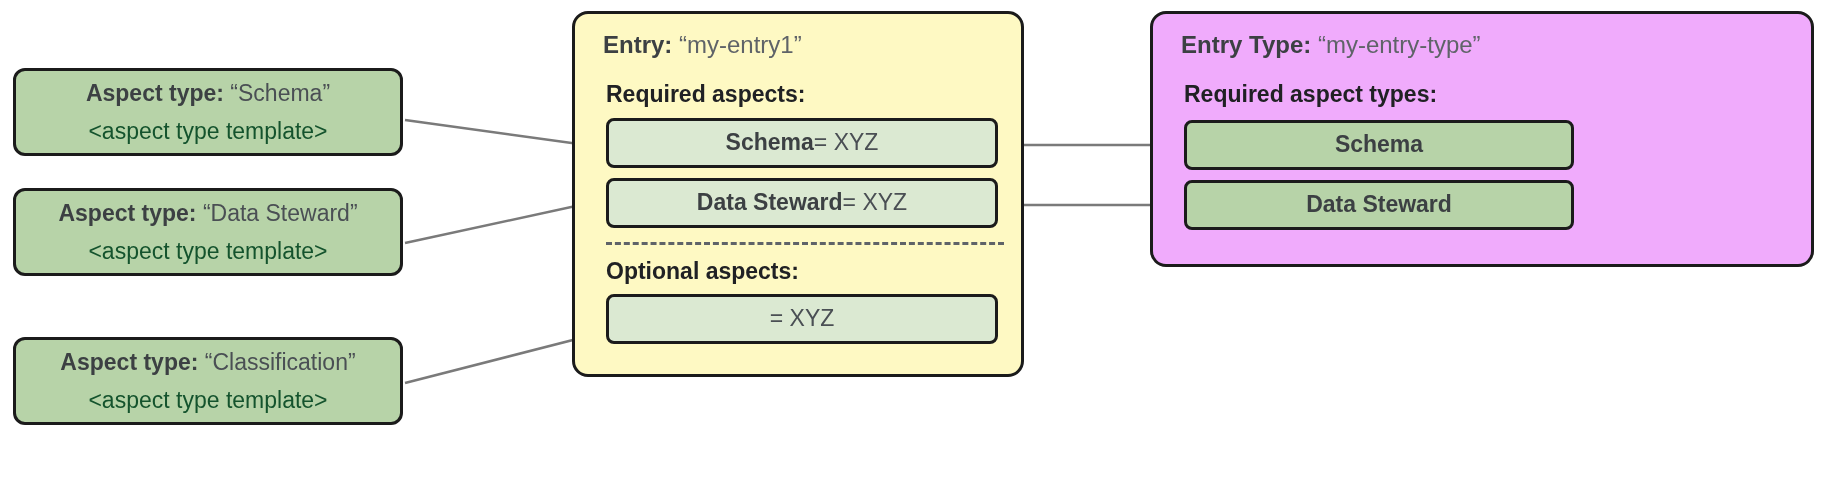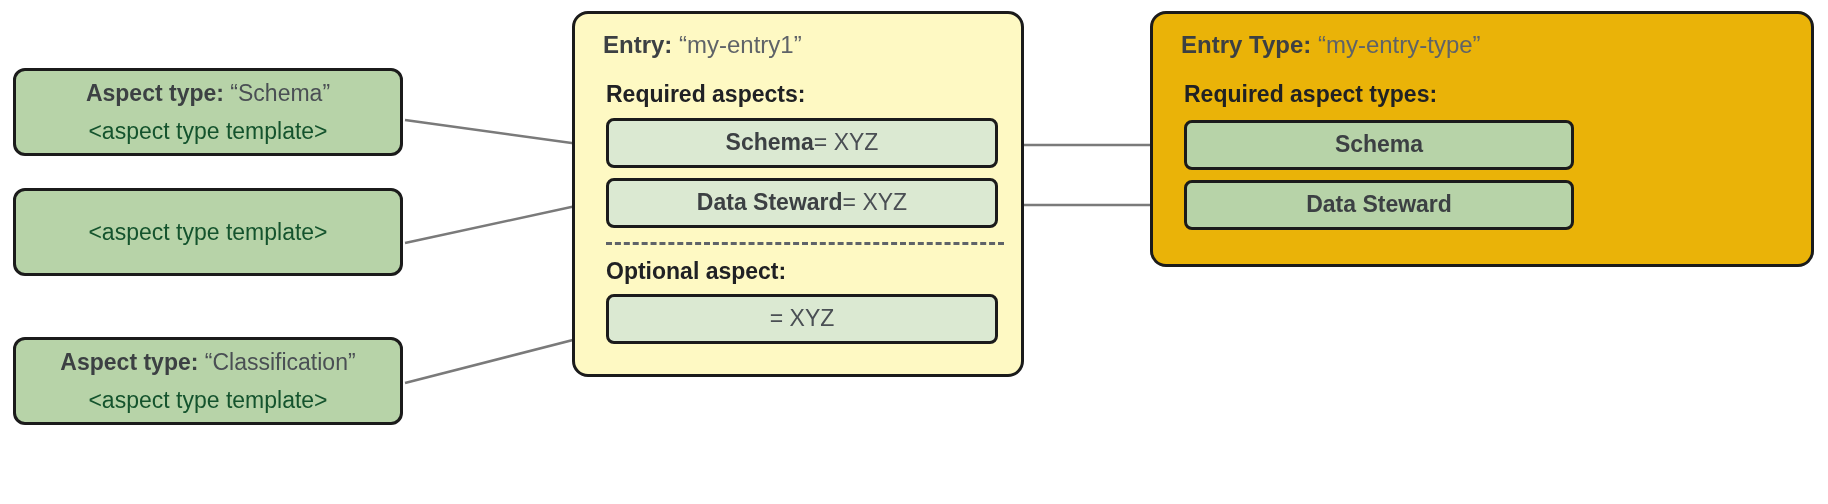--- a/index.html
+++ b/index.html
@@ -122,21 +122,21 @@
   }
 
   
   #entry-type-panel {
     position: absolute;
     box-sizing: border-box;
     left: 1150px;
     top: 11px;
     width: 664px;
     height: 256px;
-    background: #eab308;
+    background: #f0abfc;
     border: 3px solid #1b1b1b;
     border-radius: 16px;
     z-index: 2;
     padding: 18px 22px 16px 22px;
   }
   #entry-type-panel .section-label { margin-bottom: 12px; }
   .type-chip {
     box-sizing: border-box;
     width: 390px;
     height: 50px;
@@ -173,20 +173,24 @@
 
   <div class="aspect-type-card" id="atc-0">
     <div class="atc-title">
       <span class="lbl">Aspect type:</span>
       <span class="val">“Schema”</span>
     </div>
     <div class="atc-sub">&lt;aspect type template&gt;</div>
   </div>
 
   <div class="aspect-type-card" id="atc-1">
+    <div class="atc-title">
+      <span class="lbl">Aspect type:</span>
+      <span class="val">“Data Steward”</span>
+    </div>
     <div class="atc-sub">&lt;aspect type template&gt;</div>
   </div>
 
   <div class="aspect-type-card" id="atc-2">
     <div class="atc-title">
       <span class="lbl">Aspect type:</span>
       <span class="val">“Classification”</span>
     </div>
     <div class="atc-sub">&lt;aspect type template&gt;</div>
   </div>
@@ -204,21 +208,21 @@
       <span class="eq"> = XYZ</span>
     </div>
 
     <div class="aspect-chip">
       <span class="name">Data Steward</span>
       <span class="eq"> = XYZ</span>
     </div>
 
     <div class="divider-dashed"></div>
 
-    <div class="section-label">Optional aspect:</div>
+    <div class="section-label">Optional aspects:</div>
 
     <div class="aspect-chip">
       <span class="eq"> = XYZ</span>
     </div>
   </div>
 
   <div id="entry-type-panel">
     <div class="panel-title">
       <span class="lbl">Entry Type:</span>
       <span class="val">“my-entry-type”</span>

